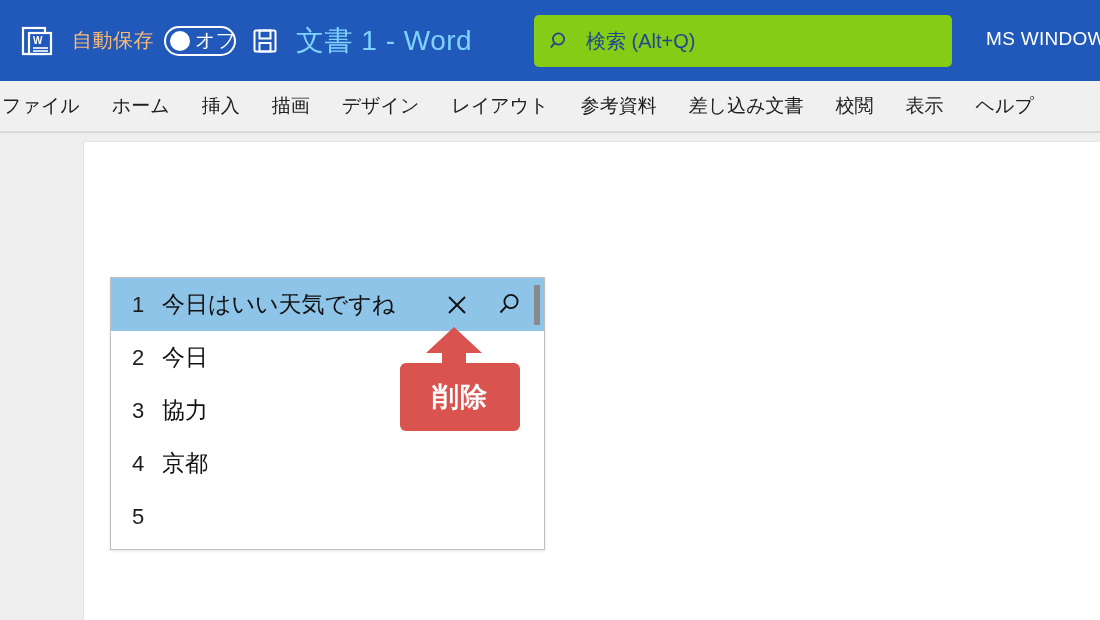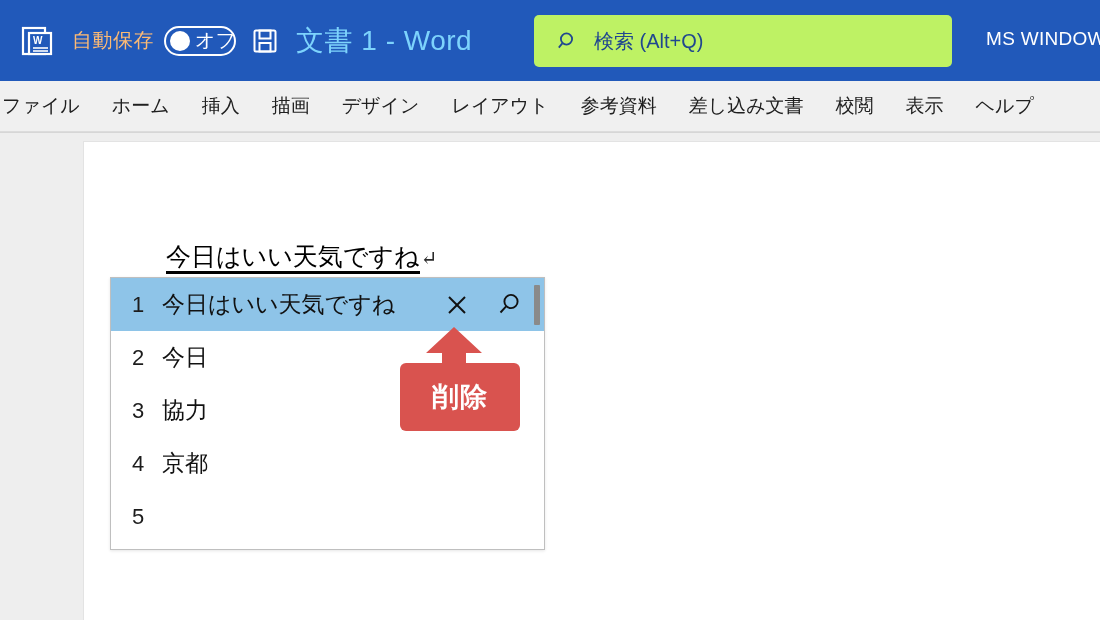--- a/index.html
+++ b/index.html
@@ -85,26 +85,26 @@
     font-size: 28px;
     white-space: nowrap;
     letter-spacing: 0.5px;
   }
   .searchbox {
     position: absolute;
     left: 534px;
     top: 15px;
     width: 418px;
     height: 52px;
-    background: #bef264;
+    background: #84cc16;
     border-radius: 5px;
     display: flex;
     align-items: center;
     box-sizing: border-box;
-    padding-left: 24px;
+    padding-left: 16px;
   }
   .search-icon {
     width: 20px; height: 20px;
     flex: 0 0 auto;
     margin-right: 16px;
   }
   .search-placeholder {
     color: #20478f;
     font-size: 20px;
     white-space: nowrap;
@@ -356,23 +356,20 @@
     <div class="ribbon-tab">表示</div>
     <div class="ribbon-tab">ヘルプ</div>
   </div>
 
   <div class="workspace"></div>
 
   <div class="page">
     <div class="margin-corner"></div>
   </div>
 
-  <div class="doc-line">
-    <span class="doc-text">今日はいい天気ですね</span><span class="pilcrow">↵</span>
-  </div>
 
   <div class="ime">
 
     <div class="ime-row selected">
       <span class="ime-index">1</span>
       <span class="ime-text">今日はいい天気ですね</span>
       <span class="ime-actions">
         <span class="ime-btn">
           <svg width="26" height="26" viewBox="0 0 26 26">
             <line x1="5" y1="5" x2="21" y2="21" stroke="#111111" stroke-width="2"></line>

